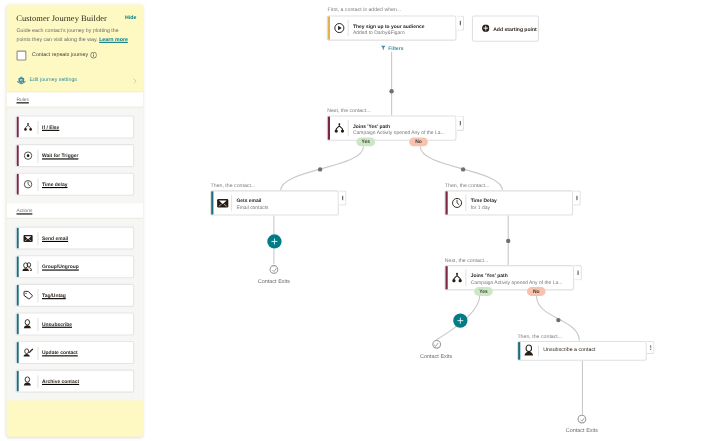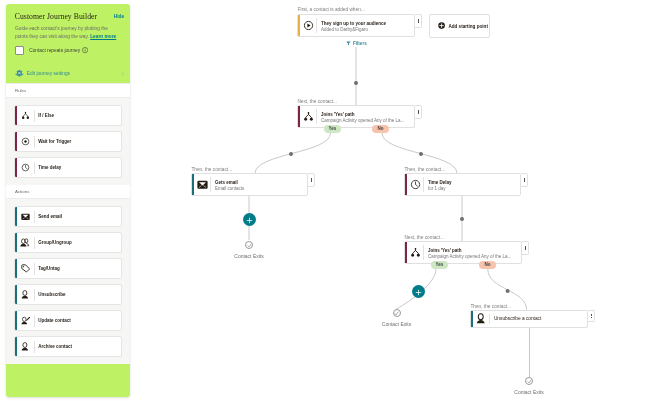--- a/index.html
+++ b/index.html
@@ -1,20 +1,20 @@
 <!DOCTYPE html>
 <html><head>
 <meta charset="utf-8">
 <title>Customer Journey Builder</title>
 <style>
   html,body{margin:0;padding:0;}
   body{width:645px;height:401px;background:#ffffff;font-family:"Liberation Sans",sans-serif;overflow:hidden;position:relative;}
   
-  #panel{position:absolute;left:6px;top:4px;width:124px;height:393px;background:#bef264;border-radius:3px;
-         box-shadow:0 1px 3px rgba(0,0,0,.13);overflow:hidden;}
+  #panel{position:absolute;left:6px;top:4px;width:124px;height:393px;background:#fef9c3;border-radius:3px;
+         box-shadow:0 1px 3px rgba(0,0,0,.13);overflow:hidden;text-decoration:underline;}
   .p-head{position:relative;height:79px;}
   .p-title{position:absolute;left:8.8px;top:8px;font-family:"Liberation Serif",serif;font-size:7.7px;color:#241c15;letter-spacing:.05px;white-space:nowrap;}
   .hide-link{position:absolute;right:5.9px;top:9.5px;font-size:4.8px;font-weight:bold;color:#007c89;}
   .p-desc{position:absolute;left:9px;top:21px;width:101.5px;font-size:4.8px;color:#6a6a6a;line-height:8px;}
   .p-desc a{color:#007c89;text-decoration:underline;font-weight:bold;}
   .cb-row{position:absolute;left:8.7px;top:42px;display:flex;align-items:center;}
   .cbox{width:9px;height:9px;border:1px solid #8d8d8d;border-radius:1px;background:#fff;box-sizing:border-box;}
   .cb-label{font-size:4.8px;color:#3d3d3d;margin-left:5.5px;}
   .info-i{margin-left:2px;display:flex;}
   .settings-row{position:absolute;left:8.8px;right:6px;top:65px;height:9px;display:flex;align-items:center;}

